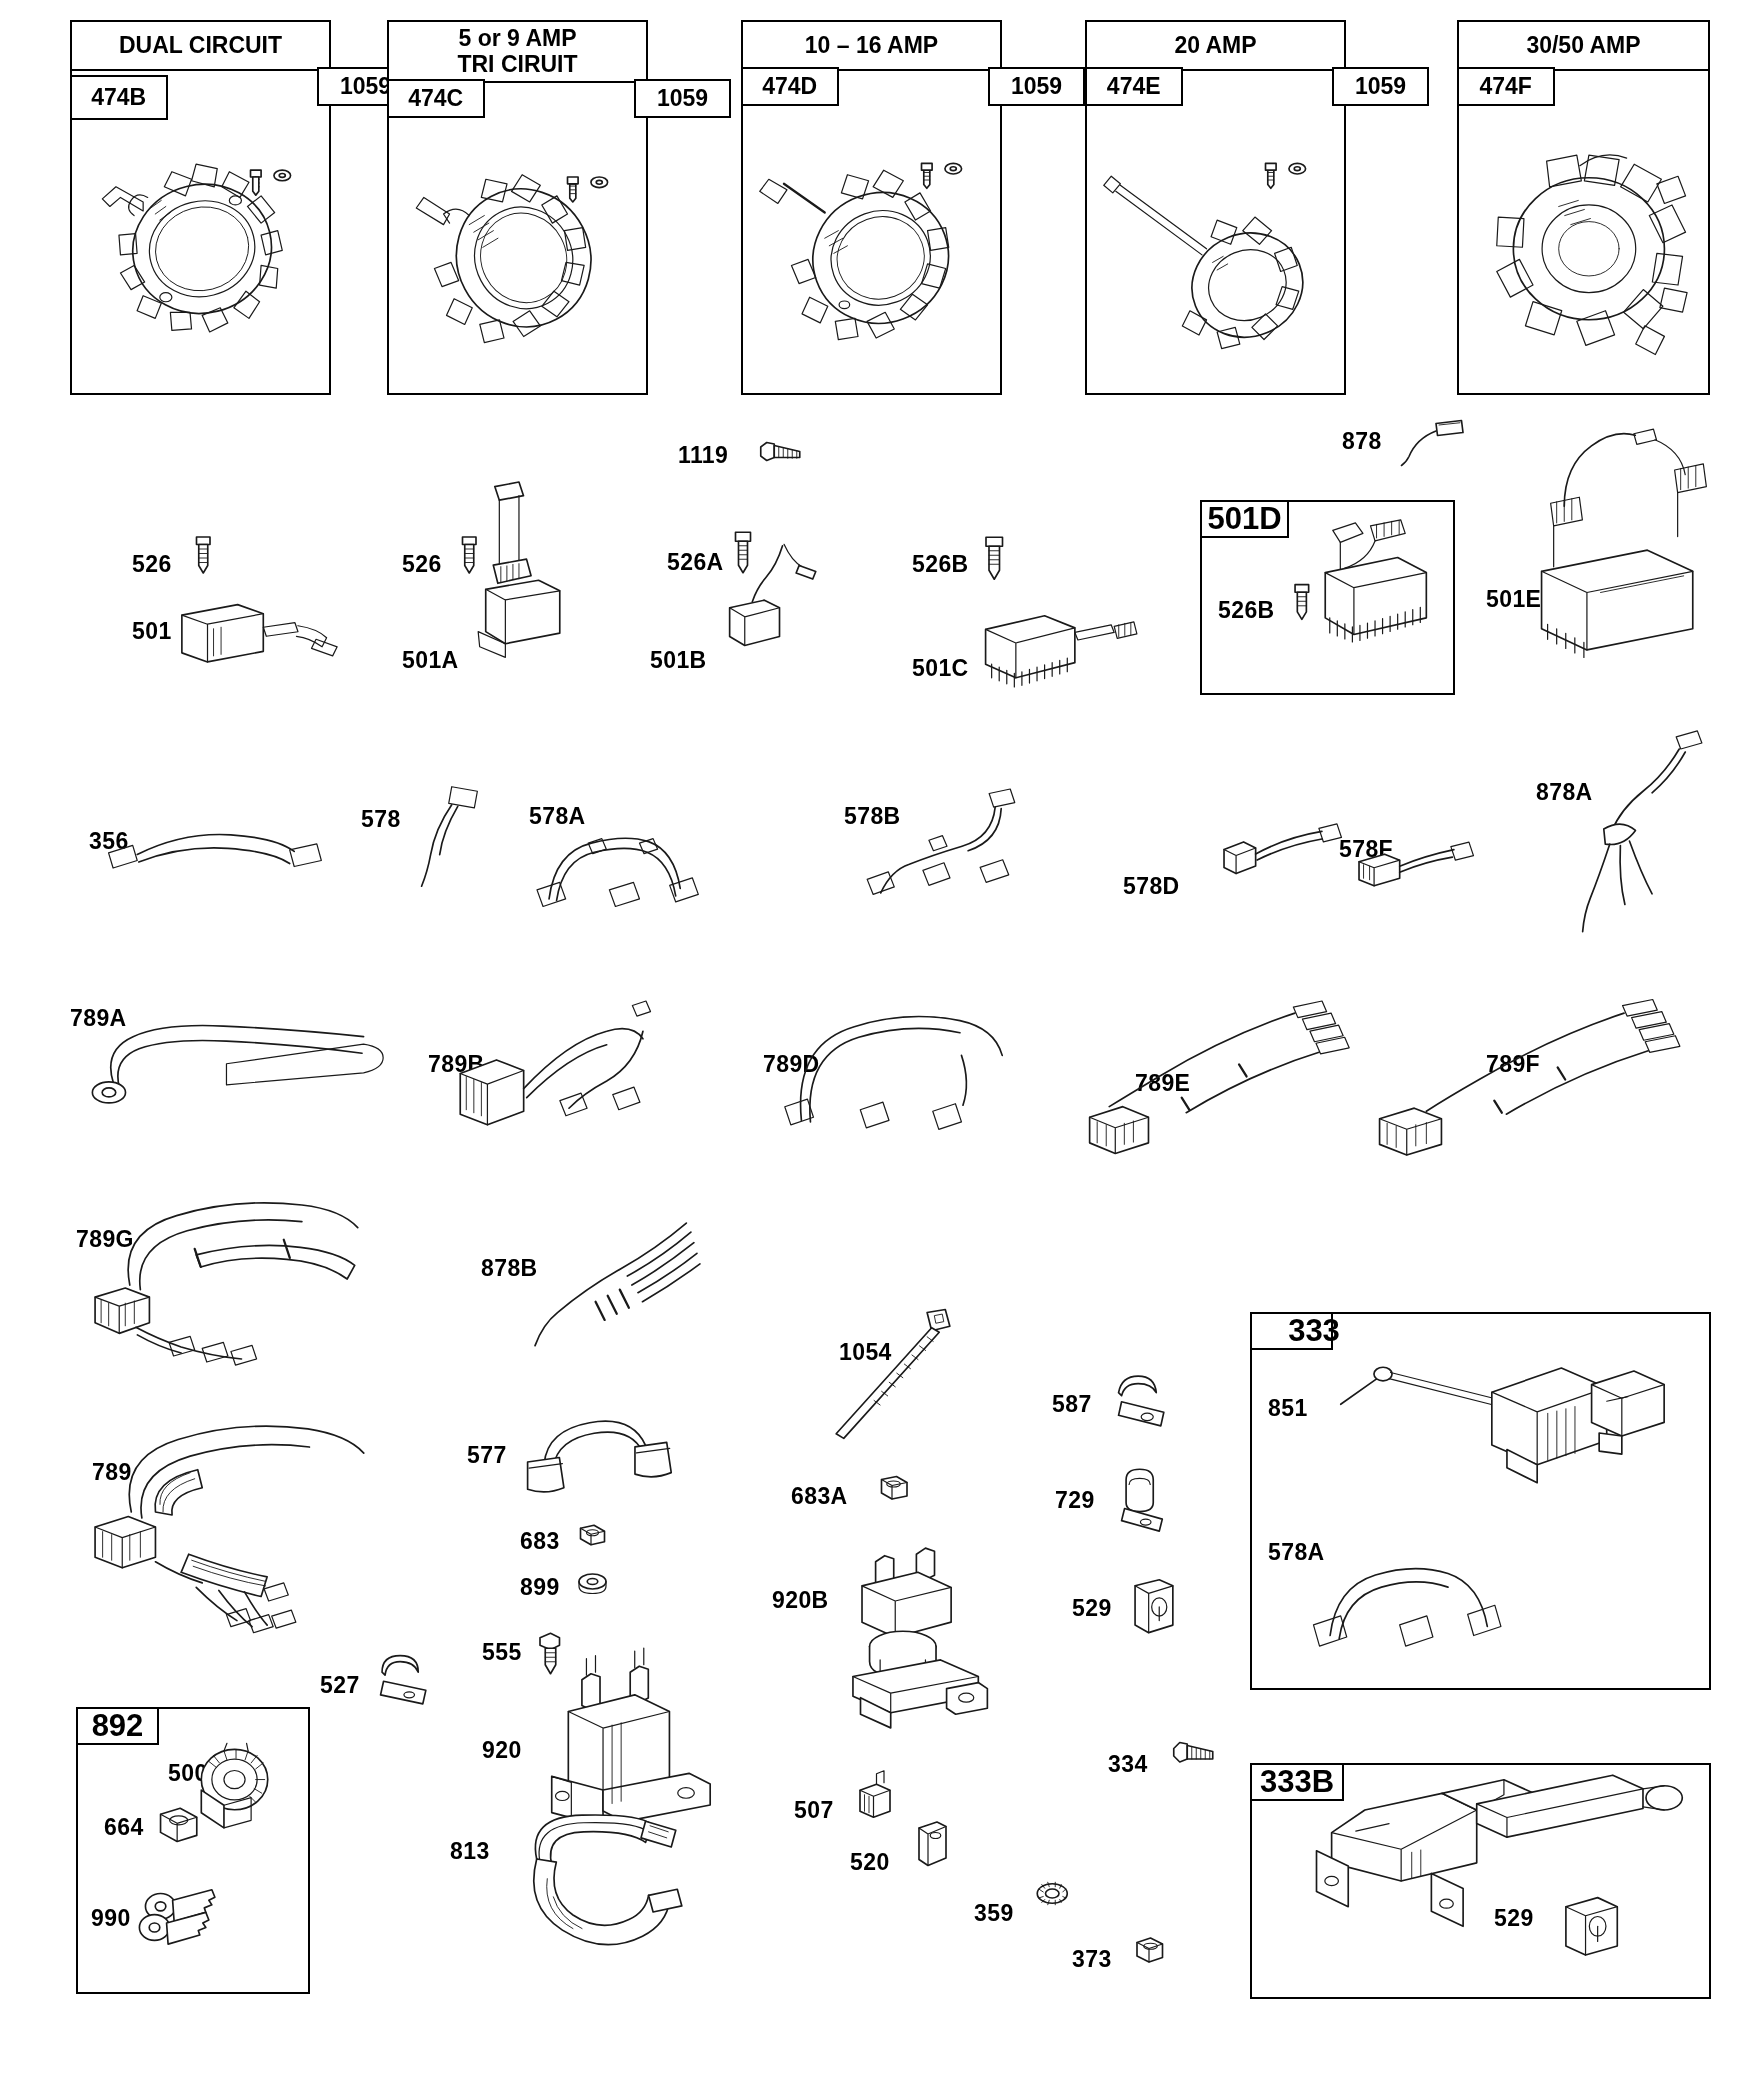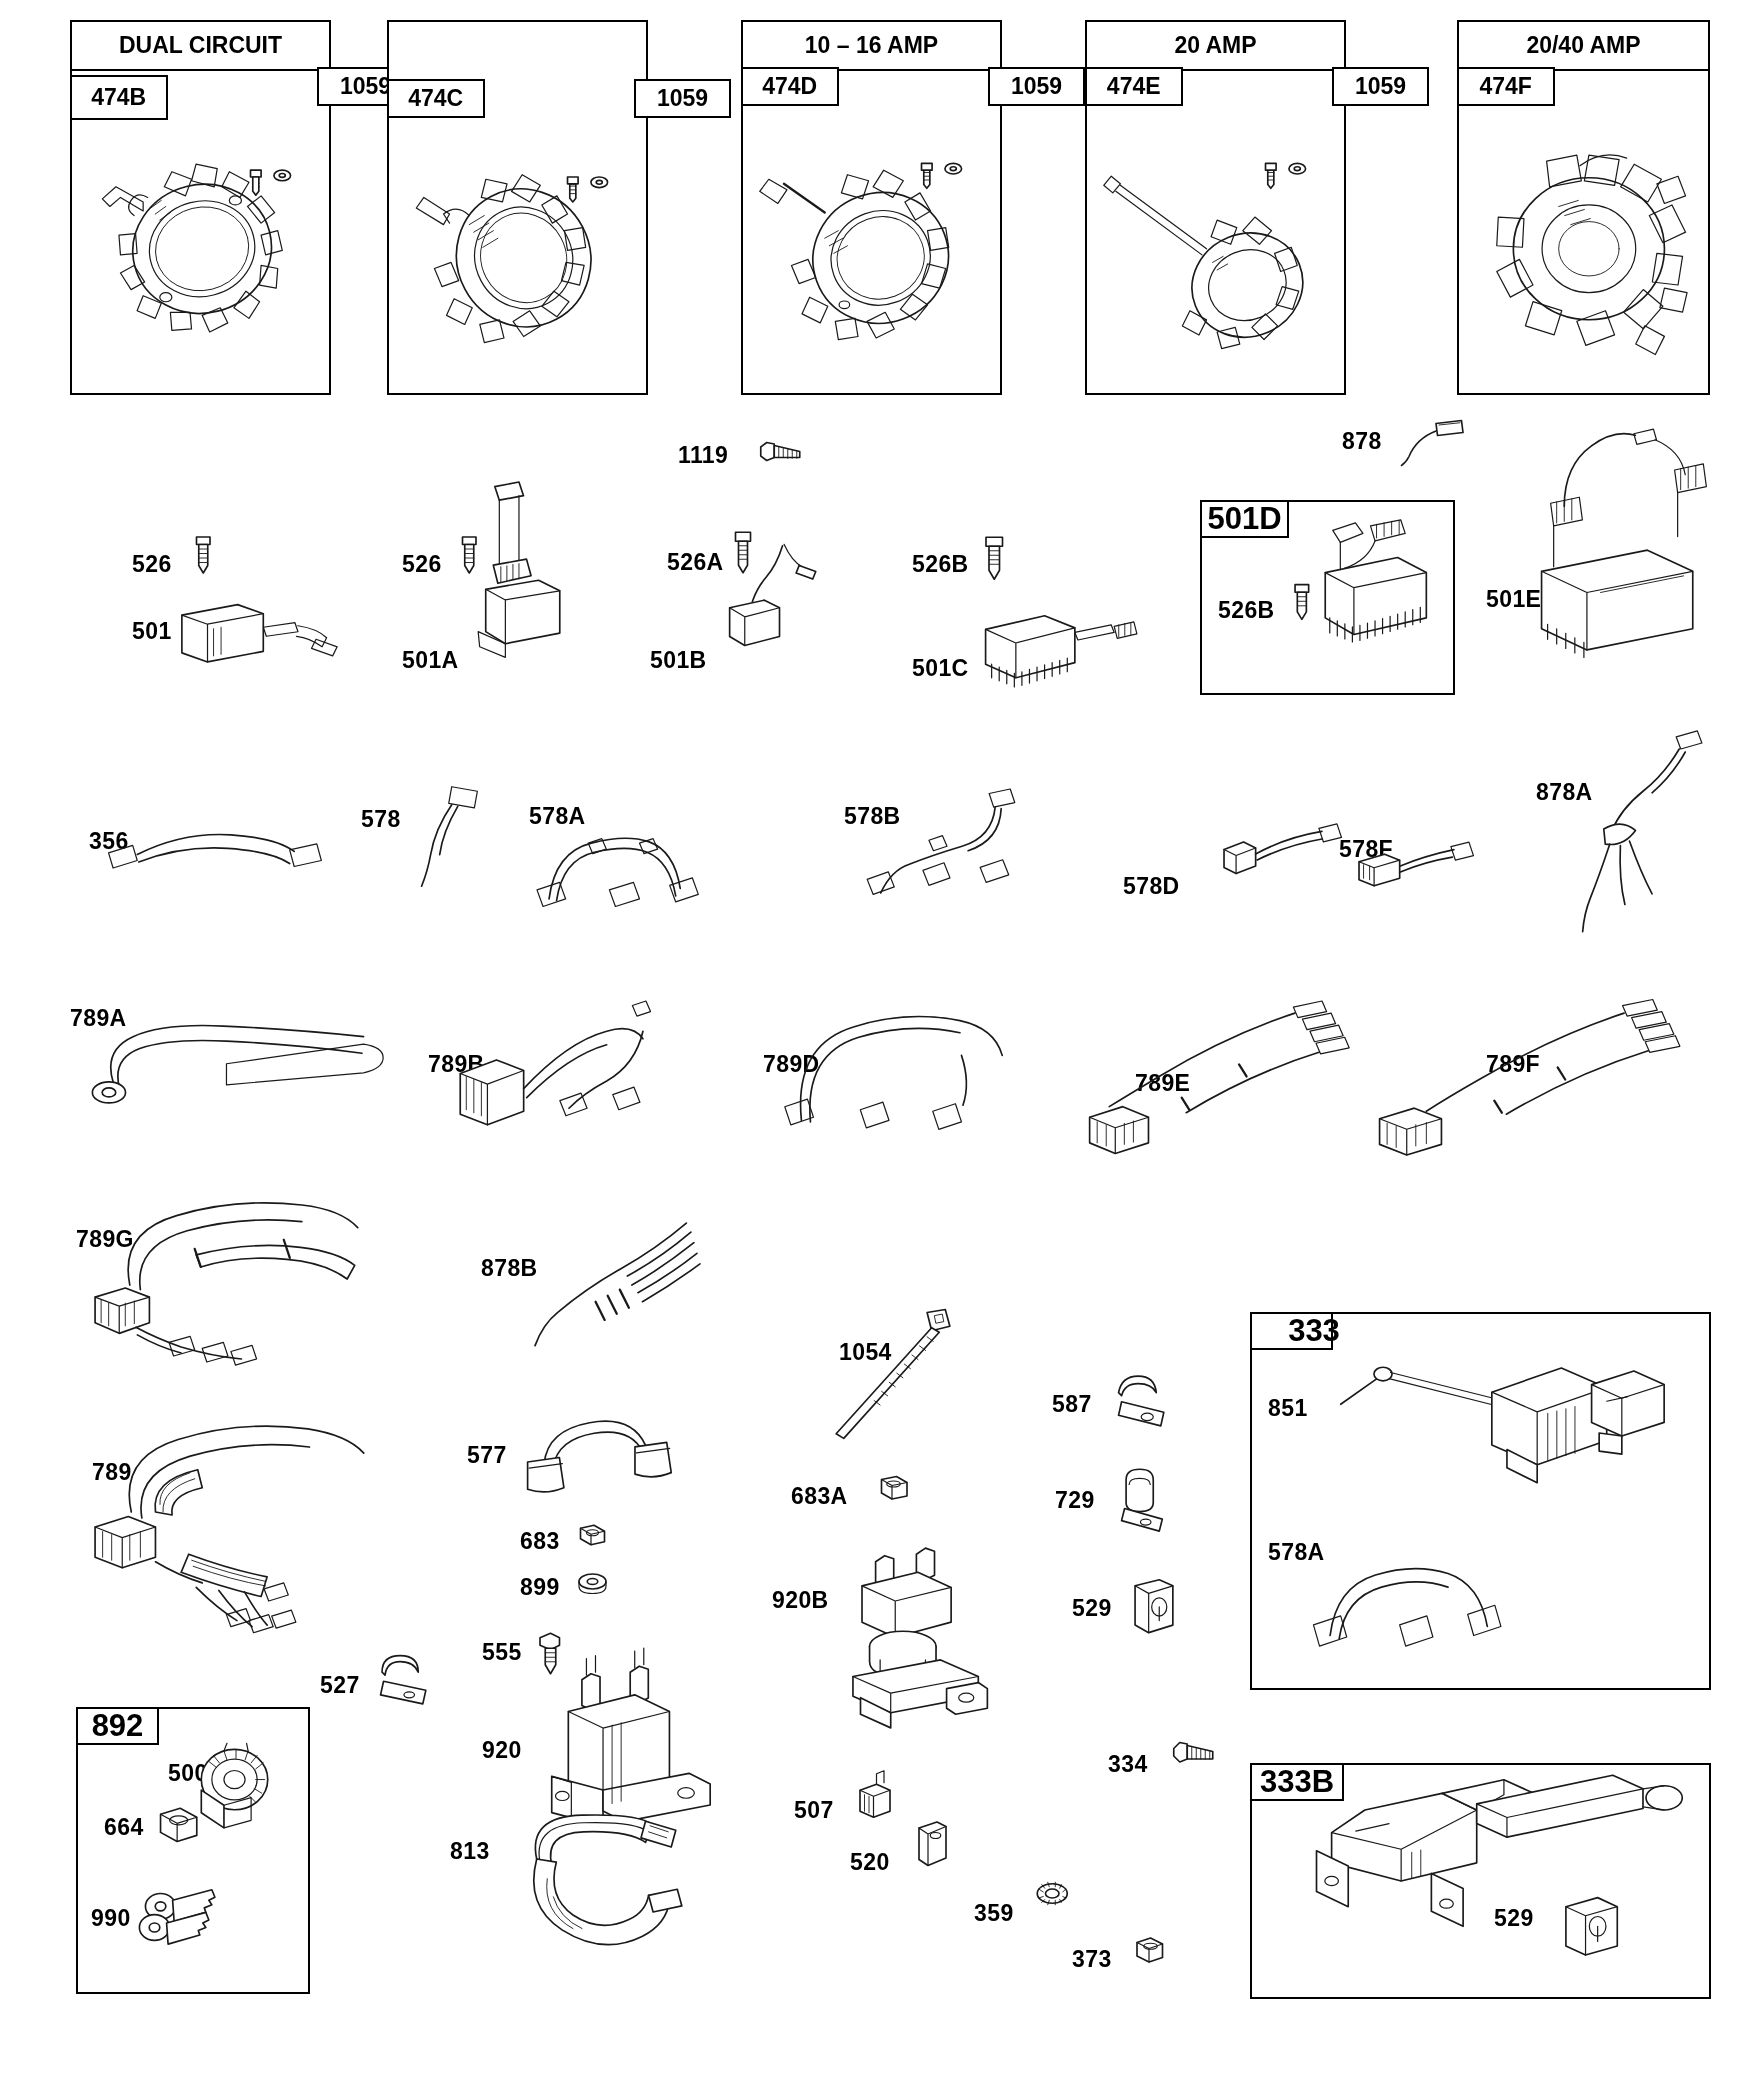--- a/index.html
+++ b/index.html
@@ -133,20 +133,24 @@
         <path class="thin" d="M96 344 l-18 10 l-14 -22 l18 -10 Z"></path>
         <path class="thin" d="M86 306 l-22 2 l-2 -26 l22 -2 Z"></path>
         <path class="hair" d="M104 246 l14 -10 M110 254 l14 -10 M116 262 l14 -10"></path>
         <ellipse cx="124" cy="364" rx="8" ry="6" class="thin"></ellipse>
         <ellipse cx="216" cy="236" rx="8" ry="6" class="thin"></ellipse>
       </g>
     </svg>
   </div>
 
   <div class="panel" style="left:387px; top:19.7px; width:261px; height:375px;">
+    <div class="title two">
+      <span>5 or 9 AMP</span>
+      <span>TRI CIRUIT</span>
+    </div>
     <div class="codecell" style="left:-2.3px; top:57px; width:98px; height:39px;">474C</div>
     <div class="codecell" style="left:245px; top:57px; width:97px; height:39px;">1059</div>
     <svg class="art" style="left:0; top:0; width:261px; height:375px;" viewBox="0 0 345 496">
       <g>
         <path d="M239 214 L239 233 L243 238 L247 233 L247 214 Z" class="fillw"></path>
         <rect class="fillw" x="236" y="205" width="14" height="9"></rect>
         <path class="hair" d="M239 217 L247 217 M239 222 L247 222 M239 227 L247 227"></path>
       </g>
       <g>
         <ellipse class="fillw" cx="278" cy="212" rx="11" ry="7"></ellipse>
@@ -234,21 +238,21 @@
         <path class="thin" d="M258 350 l22 6 l-8 24 l-22 -6 Z"></path>
         <path class="thin" d="M236 386 l16 16 l-18 18 l-16 -16 Z"></path>
         <path class="thin" d="M196 404 l6 22 l-24 6 l-6 -22 Z"></path>
         <path class="thin" d="M158 394 l-10 20 l-22 -12 l10 -20 Z"></path>
         <path class="hair" d="M166 318 l14 -8 M172 328 l14 -8"></path>
       </g>
     </svg>
   </div>
 
   <div class="panel" style="left:1457px; top:19.7px; width:253px; height:375px;">
-    <div class="title">20/40 AMP</div>
+    <div class="title">30/50 AMP</div>
     <div class="codecell" style="left:-2.3px; top:45px; width:98px; height:39px;">474F</div>
     <svg class="art" style="left:0; top:0; width:253px; height:375px;" viewBox="0 0 335 496">
       <g>
         <ellipse cx="172" cy="300" rx="100" ry="94"></ellipse>
         <ellipse cx="172" cy="300" rx="62" ry="58" class="thin"></ellipse>
         <ellipse cx="172" cy="300" rx="40" ry="36" class="hair"></ellipse>
         <path class="thin" d="M120 218 l-4 -34 l40 -8 l6 34 Z"></path>
         <path class="thin" d="M166 210 l6 -34 l40 6 l-6 34 Z"></path>
         <path class="thin" d="M214 218 l18 -30 l36 20 l-18 30 Z"></path>
         <path class="thin" d="M252 256 l30 -14 l18 36 l-30 14 Z"></path>

